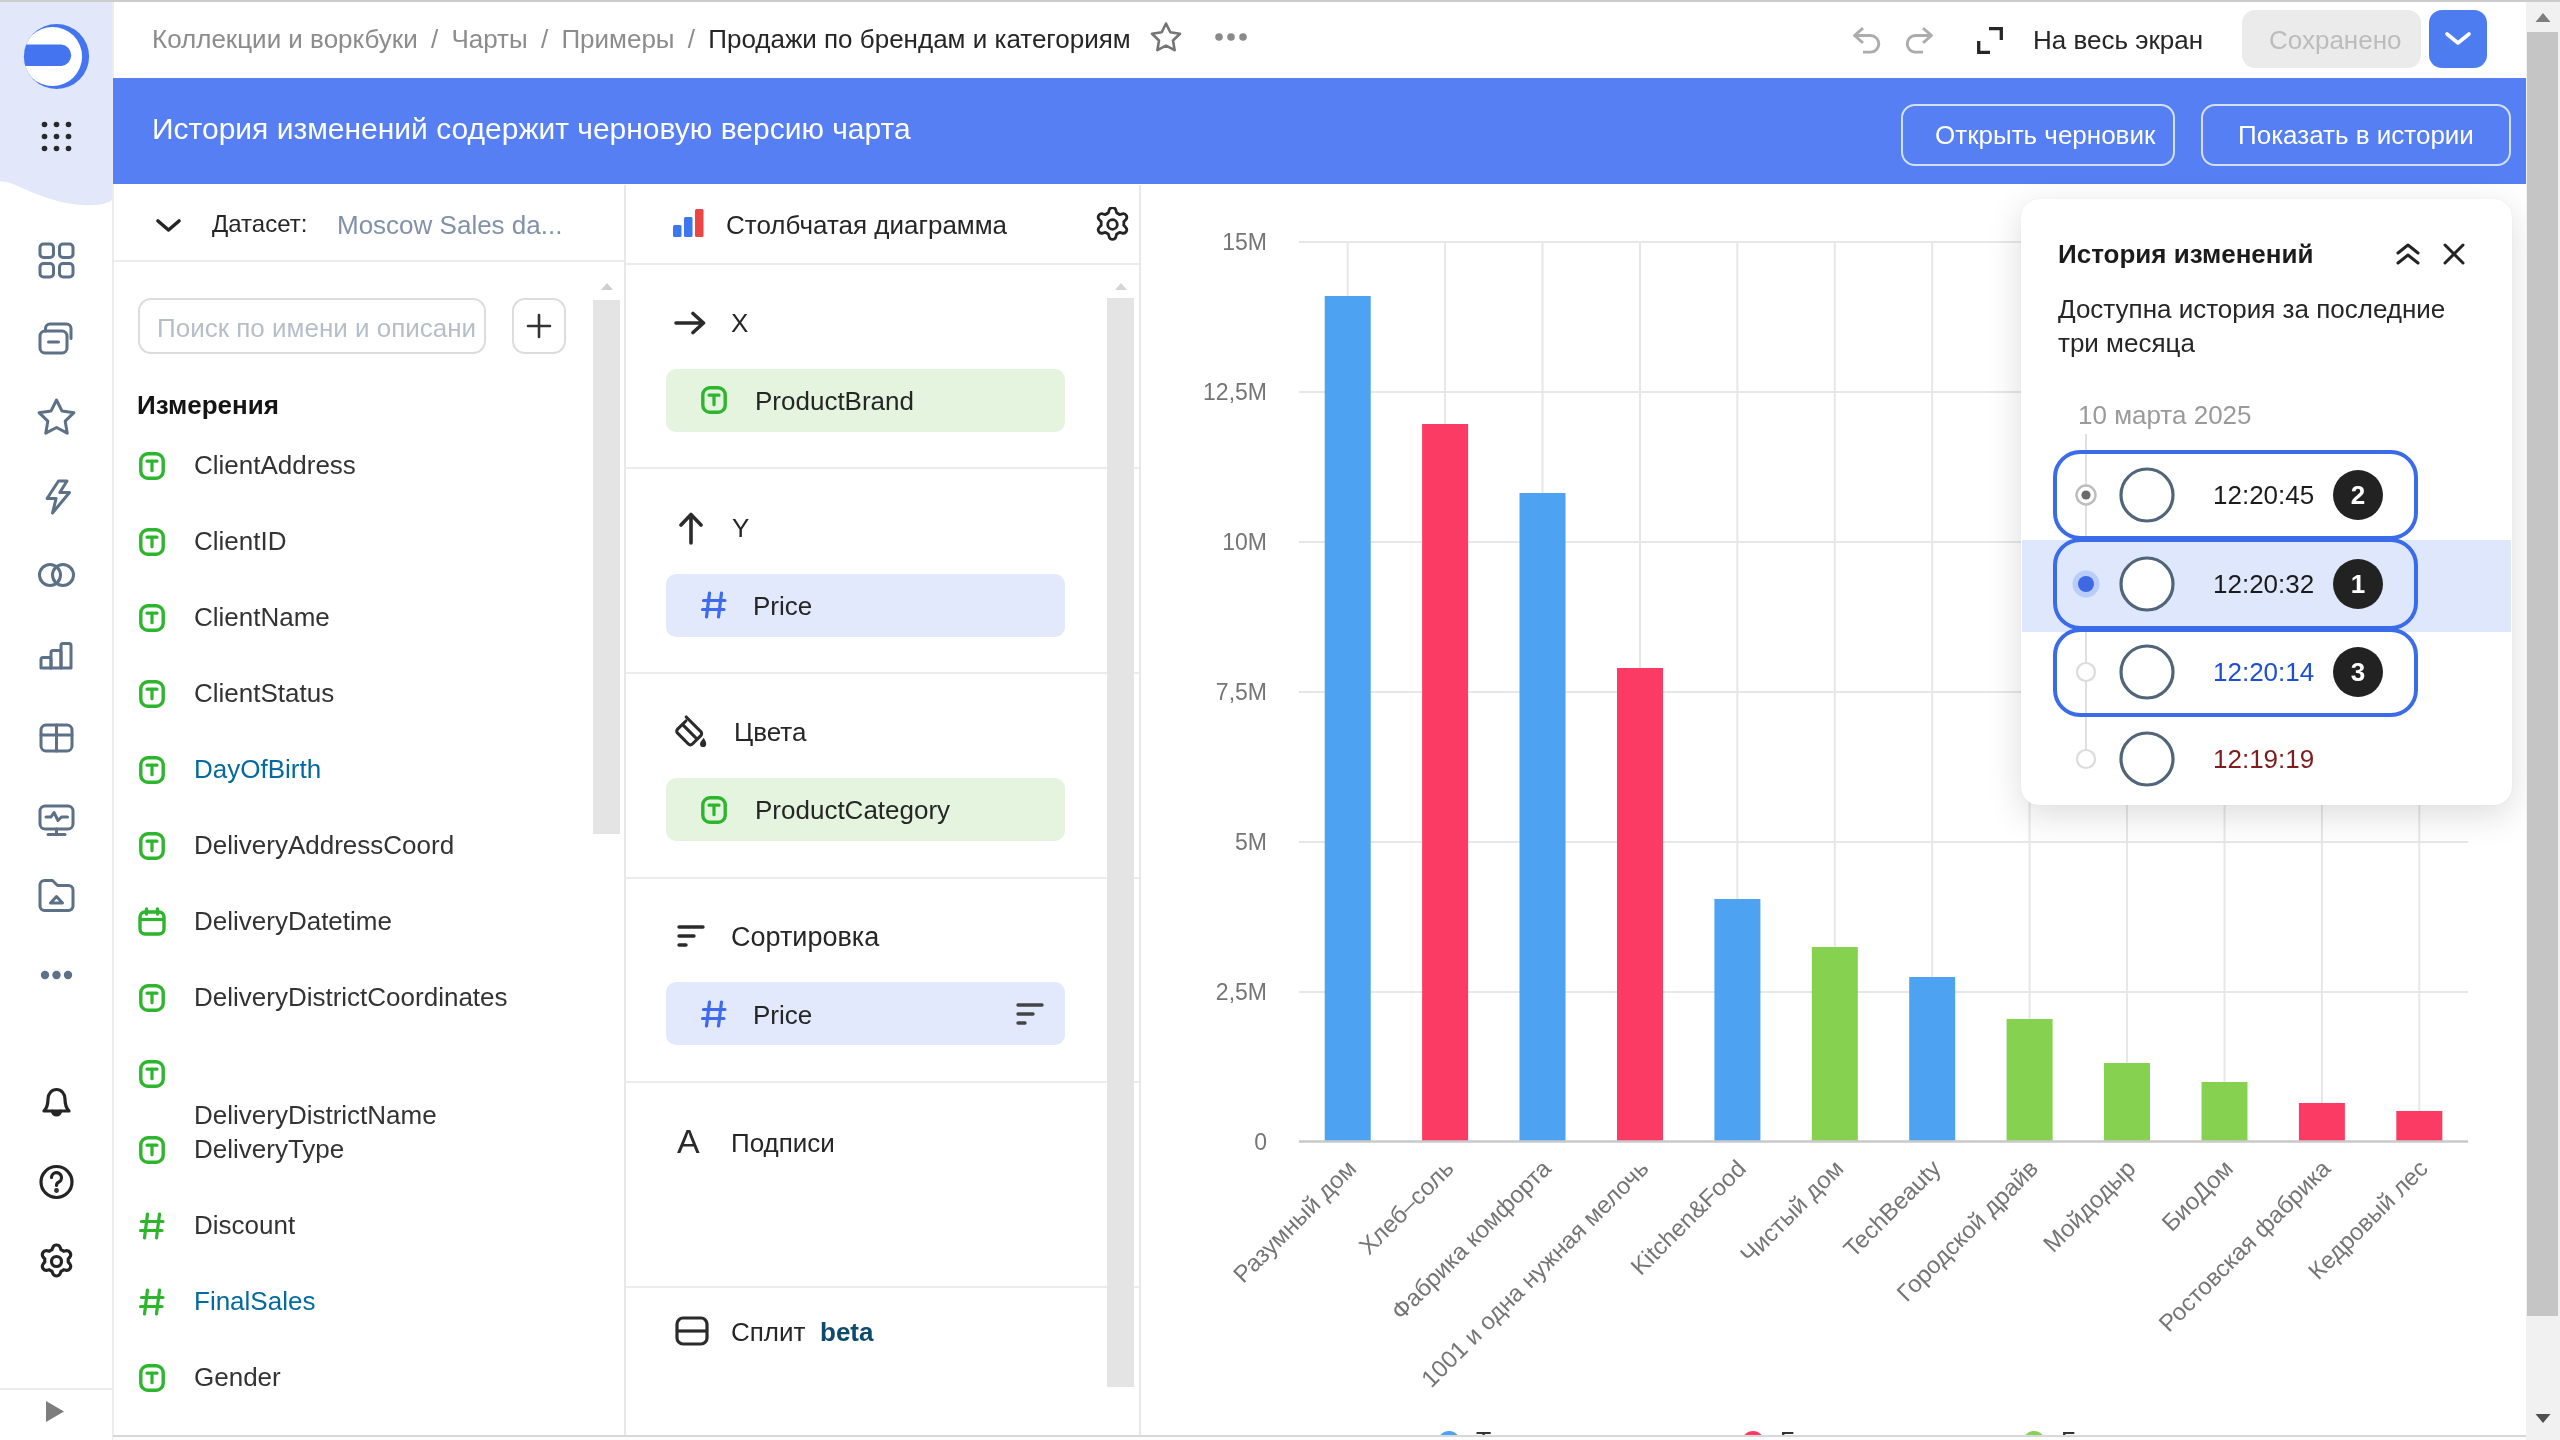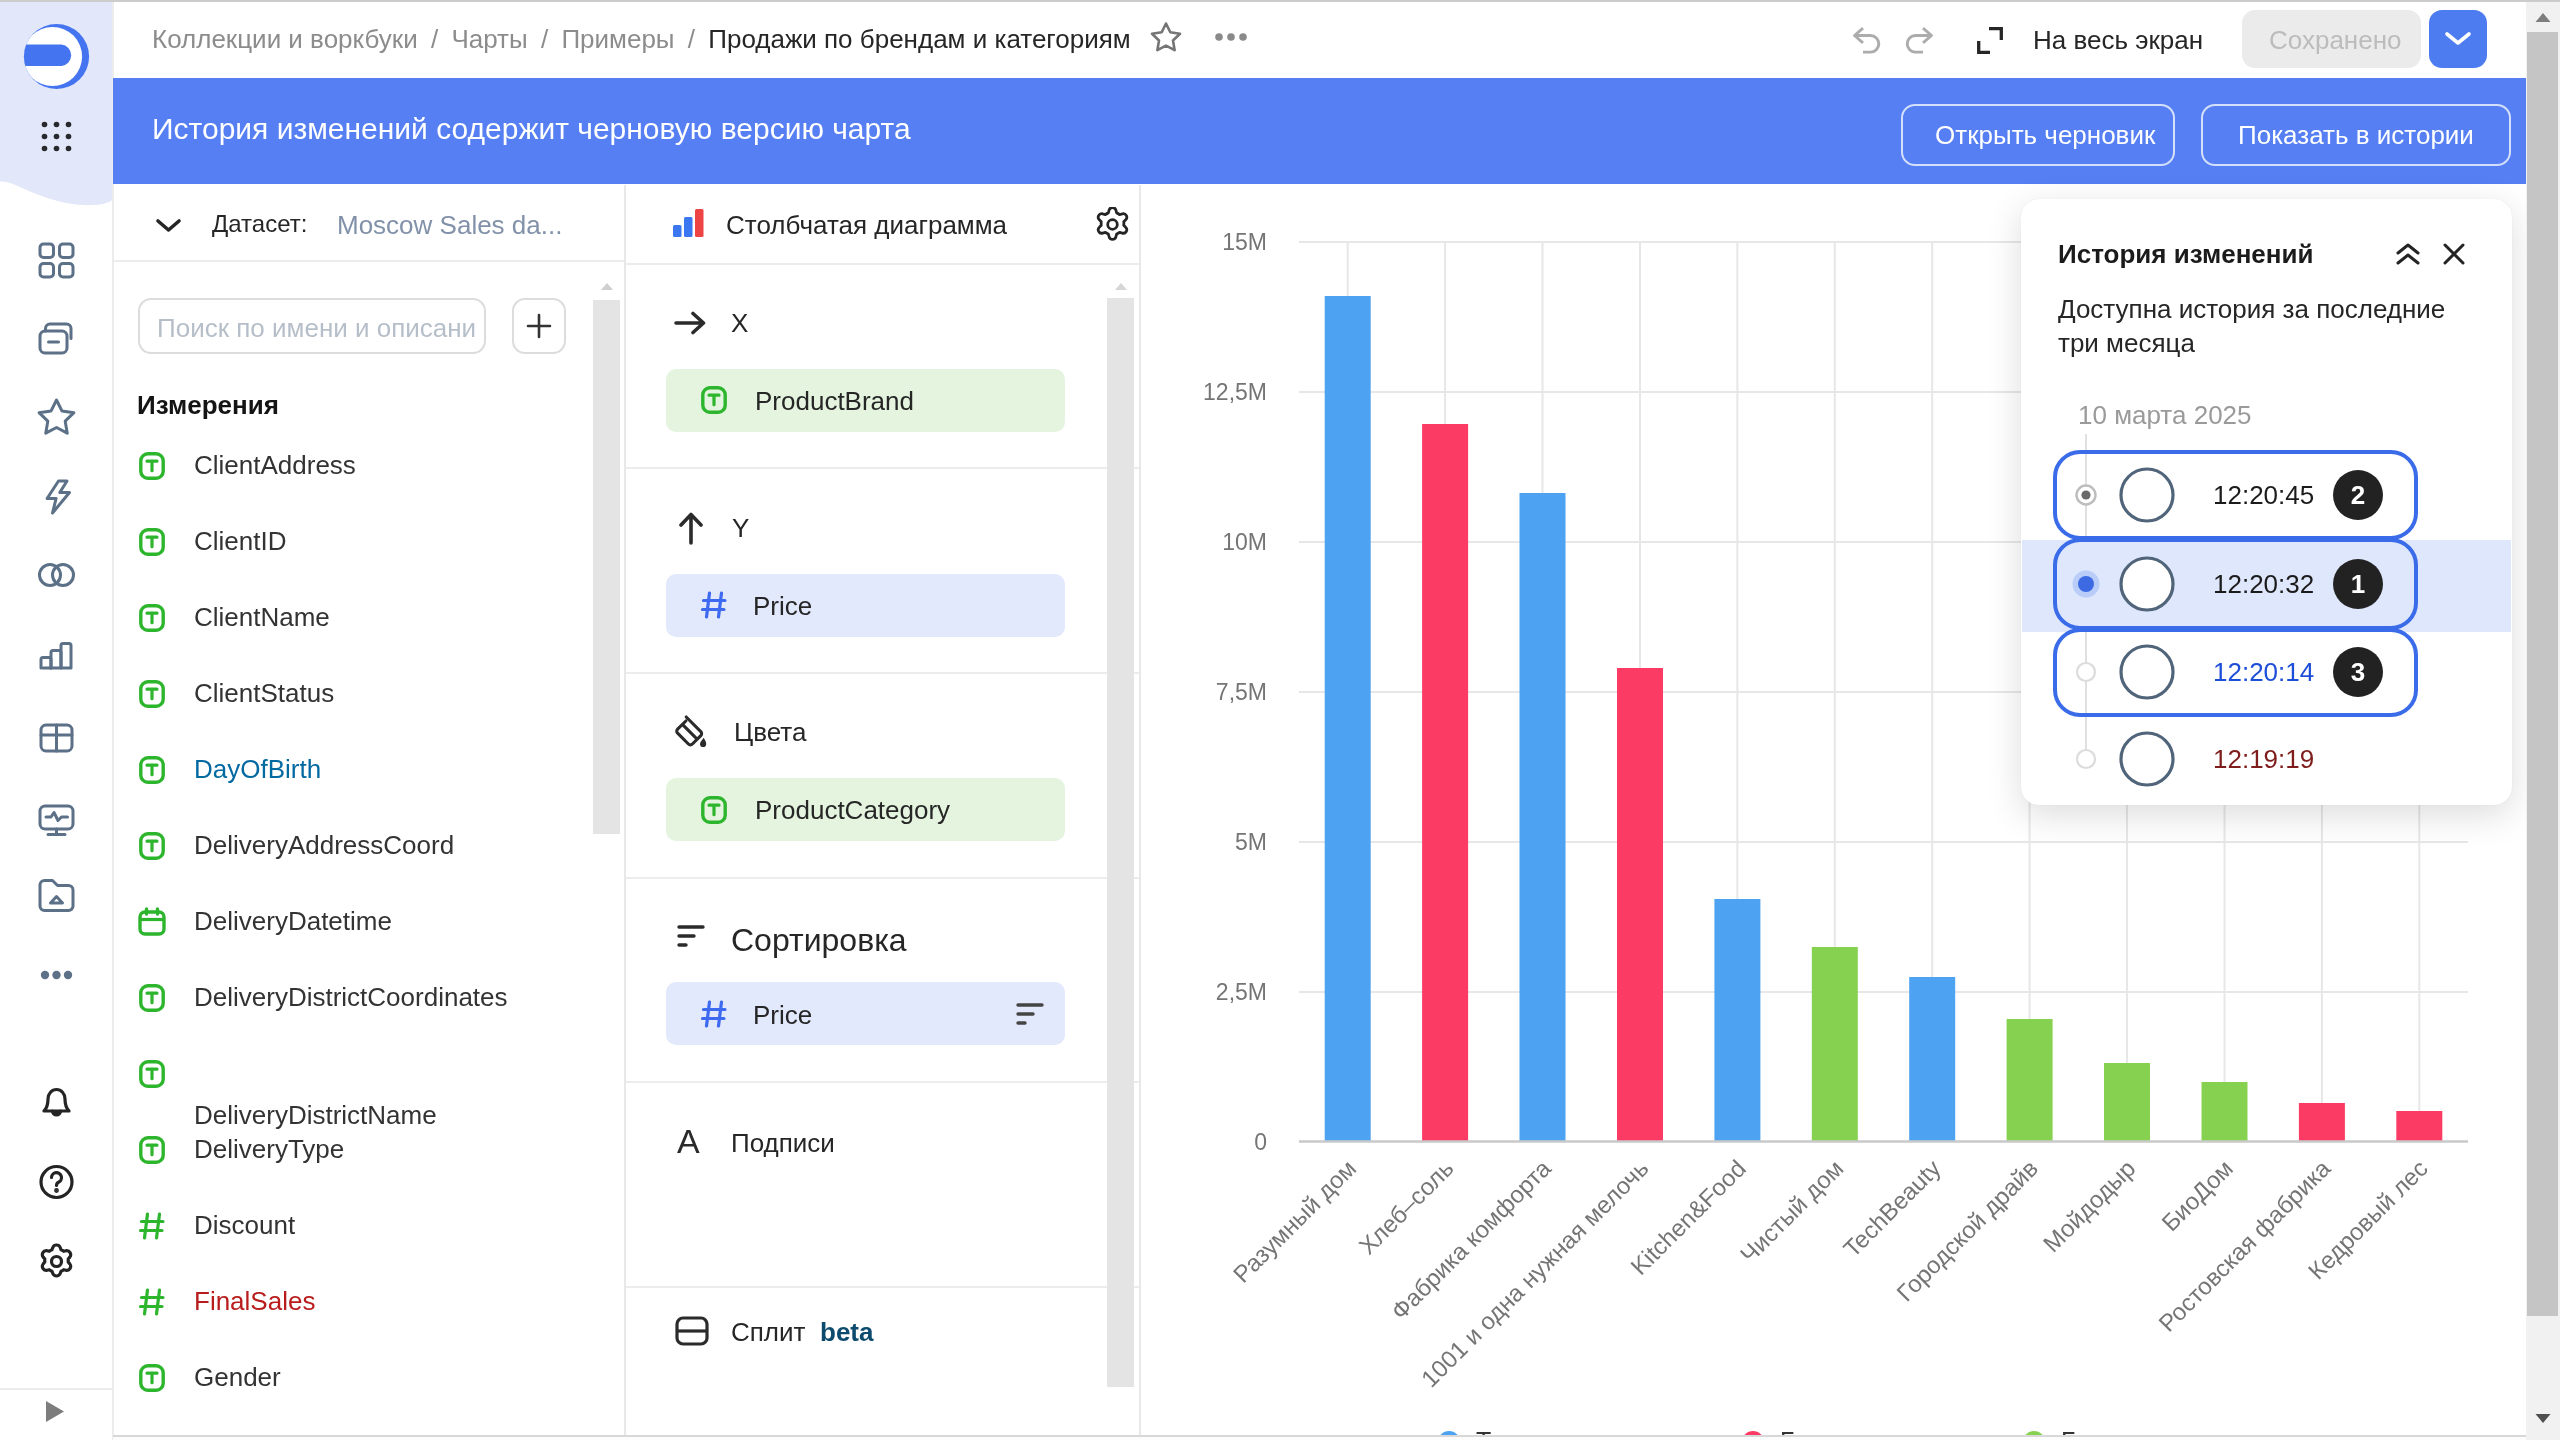--- a/index.html
+++ b/index.html
@@ -171,21 +171,21 @@
     <path d="M8,10.2 h10 M13,10.2 v9.5" fill="none" stroke="#2db52d" stroke-width="3.2" stroke-linecap="round"></path>
   </svg>
 <div class="txt" style="left:194px;top:1134px;font-size:26px;color:#333">DeliveryType</div>
 <svg class="abs" style="left:138px;top:1211px" width="28" height="30" viewBox="0 0 28 30">
     <path d="M9.5,3 L6.5,27 M21.5,3 L18.5,27 M3.5,10.5 h21.5 M2.5,19.5 h21.5" fill="none" stroke="#2db52d" stroke-width="3.2" stroke-linecap="round"></path>
   </svg>
 <div class="txt" style="left:194px;top:1210px;font-size:26px;color:#333">Discount</div>
 <svg class="abs" style="left:138px;top:1287px" width="28" height="30" viewBox="0 0 28 30">
     <path d="M9.5,3 L6.5,27 M21.5,3 L18.5,27 M3.5,10.5 h21.5 M2.5,19.5 h21.5" fill="none" stroke="#2db52d" stroke-width="3.2" stroke-linecap="round"></path>
   </svg>
-<div class="txt" style="left:194px;top:1286px;font-size:26px;color:#b91c1c">FinalSales</div>
+<div class="txt" style="left:194px;top:1286px;font-size:26px;color:#0369a1">FinalSales</div>
 <svg class="abs" style="left:139px;top:1363px" width="26" height="30" viewBox="0 0 26 30">
     <rect x="1.8" y="2.8" width="22.4" height="24.4" rx="7" fill="none" stroke="#2db52d" stroke-width="3.4"></rect>
     <path d="M8,10.2 h10 M13,10.2 v9.5" fill="none" stroke="#2db52d" stroke-width="3.2" stroke-linecap="round"></path>
   </svg>
 <div class="txt" style="left:194px;top:1362px;font-size:26px;color:#333">Gender</div>
 <svg class="abs" style="left:593px;top:276px" width="28" height="560" viewBox="0 0 28 560">
   <path d="M8,14 l6,-7 6,7 Z" fill="#cfcfcf"></path>
   <rect x="0" y="24" width="27" height="534" fill="#e4e4e4"></rect>
 </svg>
 <div class="abs" style="left:624px;top:185px;width:2px;height:1252px;background:#e8e8e8"></div>
@@ -231,21 +231,21 @@
 <div class="txt" style="left:734px;top:717px;font-size:26px;color:#262626">Цвета</div>
 <div class="abs" style="left:666px;top:778px;width:399px;height:63px;background:#e4f4df;border-radius:10px"></div>
 <svg class="abs" style="left:701px;top:795px" width="26" height="30" viewBox="0 0 26 30">
     <rect x="1.8" y="2.8" width="22.4" height="24.4" rx="7" fill="none" stroke="#2db52d" stroke-width="3.4"></rect>
     <path d="M8,10.2 h10 M13,10.2 v9.5" fill="none" stroke="#2db52d" stroke-width="3.2" stroke-linecap="round"></path>
   </svg>
 <div class="txt" style="left:755px;top:795px;font-size:26px;color:#262626">ProductCategory</div>
 <svg class="abs" style="left:675px;top:922px" width="34" height="30" viewBox="0 0 34 30">
     <path d="M4,5 h24 M4,14 h15 M4,23 h7" fill="none" stroke="#2b2b2b" stroke-width="3.4" stroke-linecap="round"></path>
   </svg>
-<div class="txt" style="left:731px;top:922px;font-size:32px;color:#262626">Сортировка</div>
+<div class="txt" style="left:731px;top:922px;font-size:27px;color:#262626">Сортировка</div>
 <div class="abs" style="left:666px;top:982px;width:399px;height:63px;background:#e3e9fc;border-radius:10px"></div>
 <svg class="abs" style="left:699px;top:999px" width="30" height="30" viewBox="0 0 28 30">
     <path d="M9.5,3 L6.5,27 M21.5,3 L18.5,27 M3.5,10.5 h21.5 M2.5,19.5 h21.5" fill="none" stroke="#3d6af0" stroke-width="3.2" stroke-linecap="round"></path>
   </svg>
 <div class="txt" style="left:753px;top:1000px;font-size:26px;color:#262626">Price</div>
 <svg class="abs" style="left:1014px;top:1000px" width="34" height="30" viewBox="0 0 34 30">
     <path d="M4,5 h24 M4,14 h15 M4,23 h7" fill="none" stroke="#444" stroke-width="3.4" stroke-linecap="round"></path>
   </svg>
 <div class="txt" style="left:677px;top:1122px;font-size:34px;color:#2b2b2b">A</div>
 <div class="txt" style="left:731px;top:1128px;font-size:26px;color:#262626">Подписи</div>

